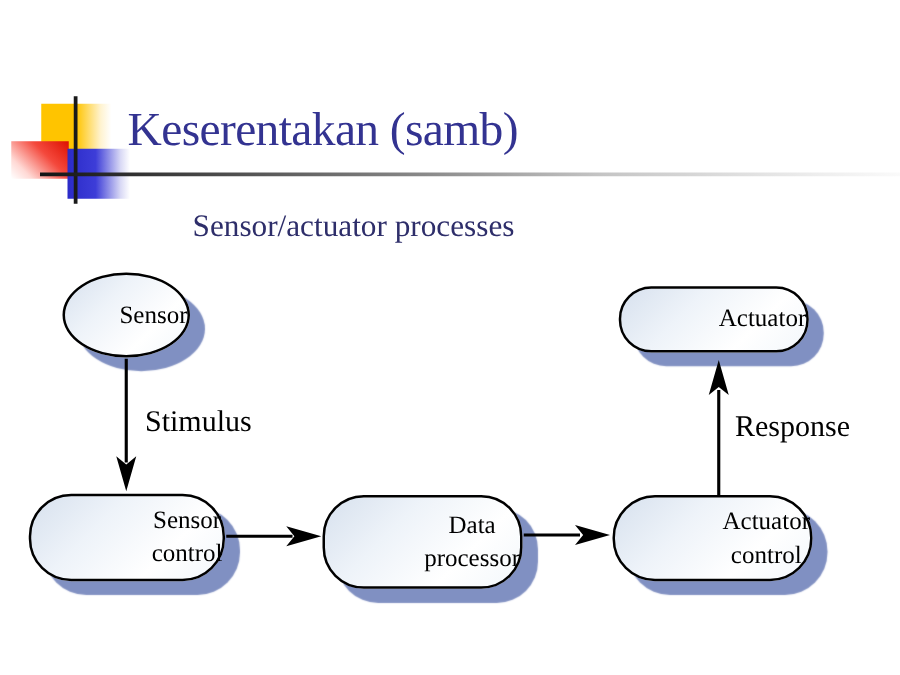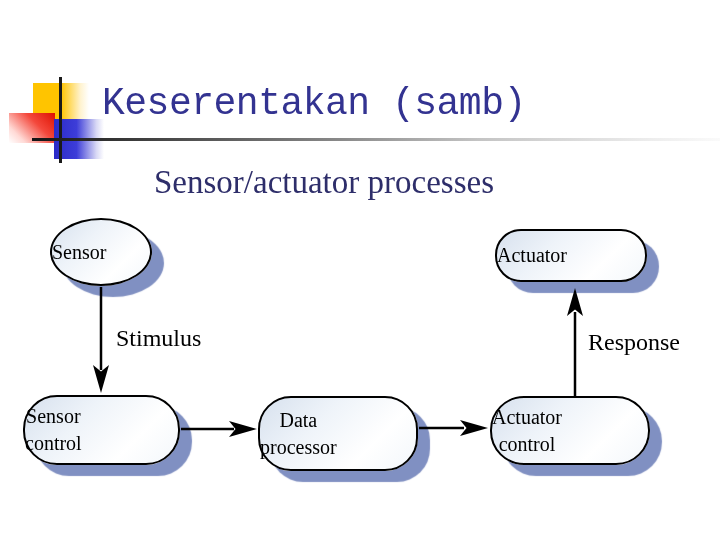--- a/index.html
+++ b/index.html
@@ -31,37 +31,37 @@
     background: #1a1a1a;
   }
   .rule-h {
     position: absolute; left: 32px; top: 138px; width: 688px; height: 3px;
     background: linear-gradient(90deg, #141414 0%, #3c3c3c 15%, #8a8a8a 45%, #c4c4c4 65%, #ededed 90%, #fafafa 100%);
   }
 
   
   .title {
     position: absolute; left: 102px; top: 82px; margin: 0;
-    font-family: Liberation Mono, monospace;
+    font-family: Liberation Serif, serif;
     font-weight: 400; font-size: 38px; line-height: 44px;
     letter-spacing: -0.5px; color: #333391; white-space: nowrap;
   }
   .subtitle {
     position: absolute; left: 154px; top: 164px; margin: 0;
-    font-weight: 400; font-size: 33px; line-height: 36px;
+    font-weight: 400; font-size: 25px; line-height: 36px;
     color: #2E2E6A; white-space: nowrap;
   }
 
   
   .node {
     position: absolute; z-index: 2;
     border: 2.5px solid #000000;
     background: linear-gradient(135deg, #d7e1ee 0%, #eef3f9 35%, #ffffff 70%, #f3f7fb 100%);
     box-shadow: 12px 11px 1px 0 #8090C2;
-    display: flex; align-items: center; justify-content: flex-start;
+    display: flex; align-items: center; justify-content: flex-end;
     box-sizing: border-box;
   }
   .node-label {
     font-size: 20px; line-height: 27px; color: #000000;
     text-align: center; white-space: pre-line;
   }
   #node-sensor            { left: 50px;  top: 218px; width: 102px; height: 68px; border-radius: 50%; }
   #node-actuator          { left: 495px; top: 229px; width: 152px; height: 53px; border-radius: 26px; }
   #node-sensor-control    { left: 23px;  top: 395px; width: 157px; height: 70px; border-radius: 34px; }
   #node-data-processor    { left: 258px; top: 396px; width: 160px; height: 75px; border-radius: 33px; }

